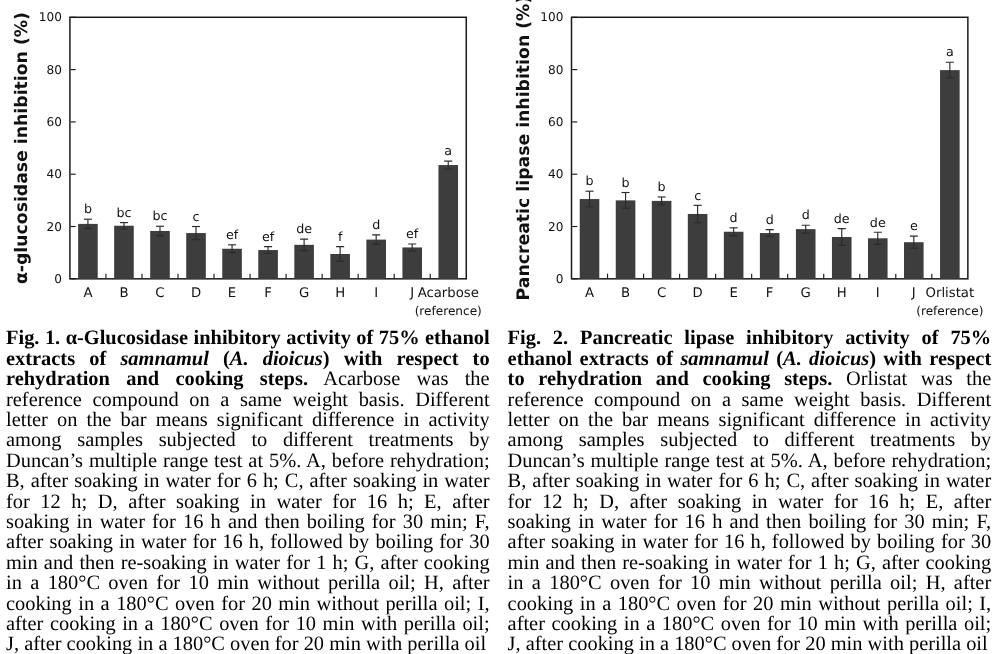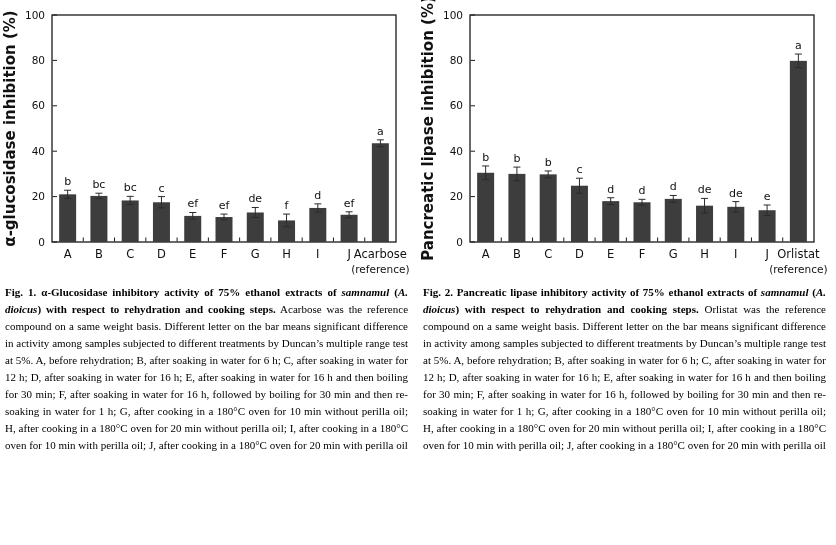--- a/index.html
+++ b/index.html
@@ -3,21 +3,21 @@
 <meta charset="utf-8">
 <style>
   html,body{margin:0;padding:0;background:#ffffff;}
   .page{width:836px;height:545px;background:#fff;overflow:hidden;display:flex;}
   figure.col{margin:0;padding:0;width:418px;display:flex;flex-direction:column;}
   svg.chart{display:block;width:418px;height:276px;background:#fff;}
   svg text{font-family:"DejaVu Sans","Liberation Sans",sans-serif;}
   .caption{
     margin:8px 10px 0 5px;
     font-family:"Liberation Serif",serif;
-    font-size:11px;
+    font-size:17px;
     line-height:17px;
     text-align:justify;
     color:#000;
   }
   .cb{font-weight:bold;}
   .cbi{font-weight:bold;font-style:italic;}
 </style>
 </head>
 <body>
 

